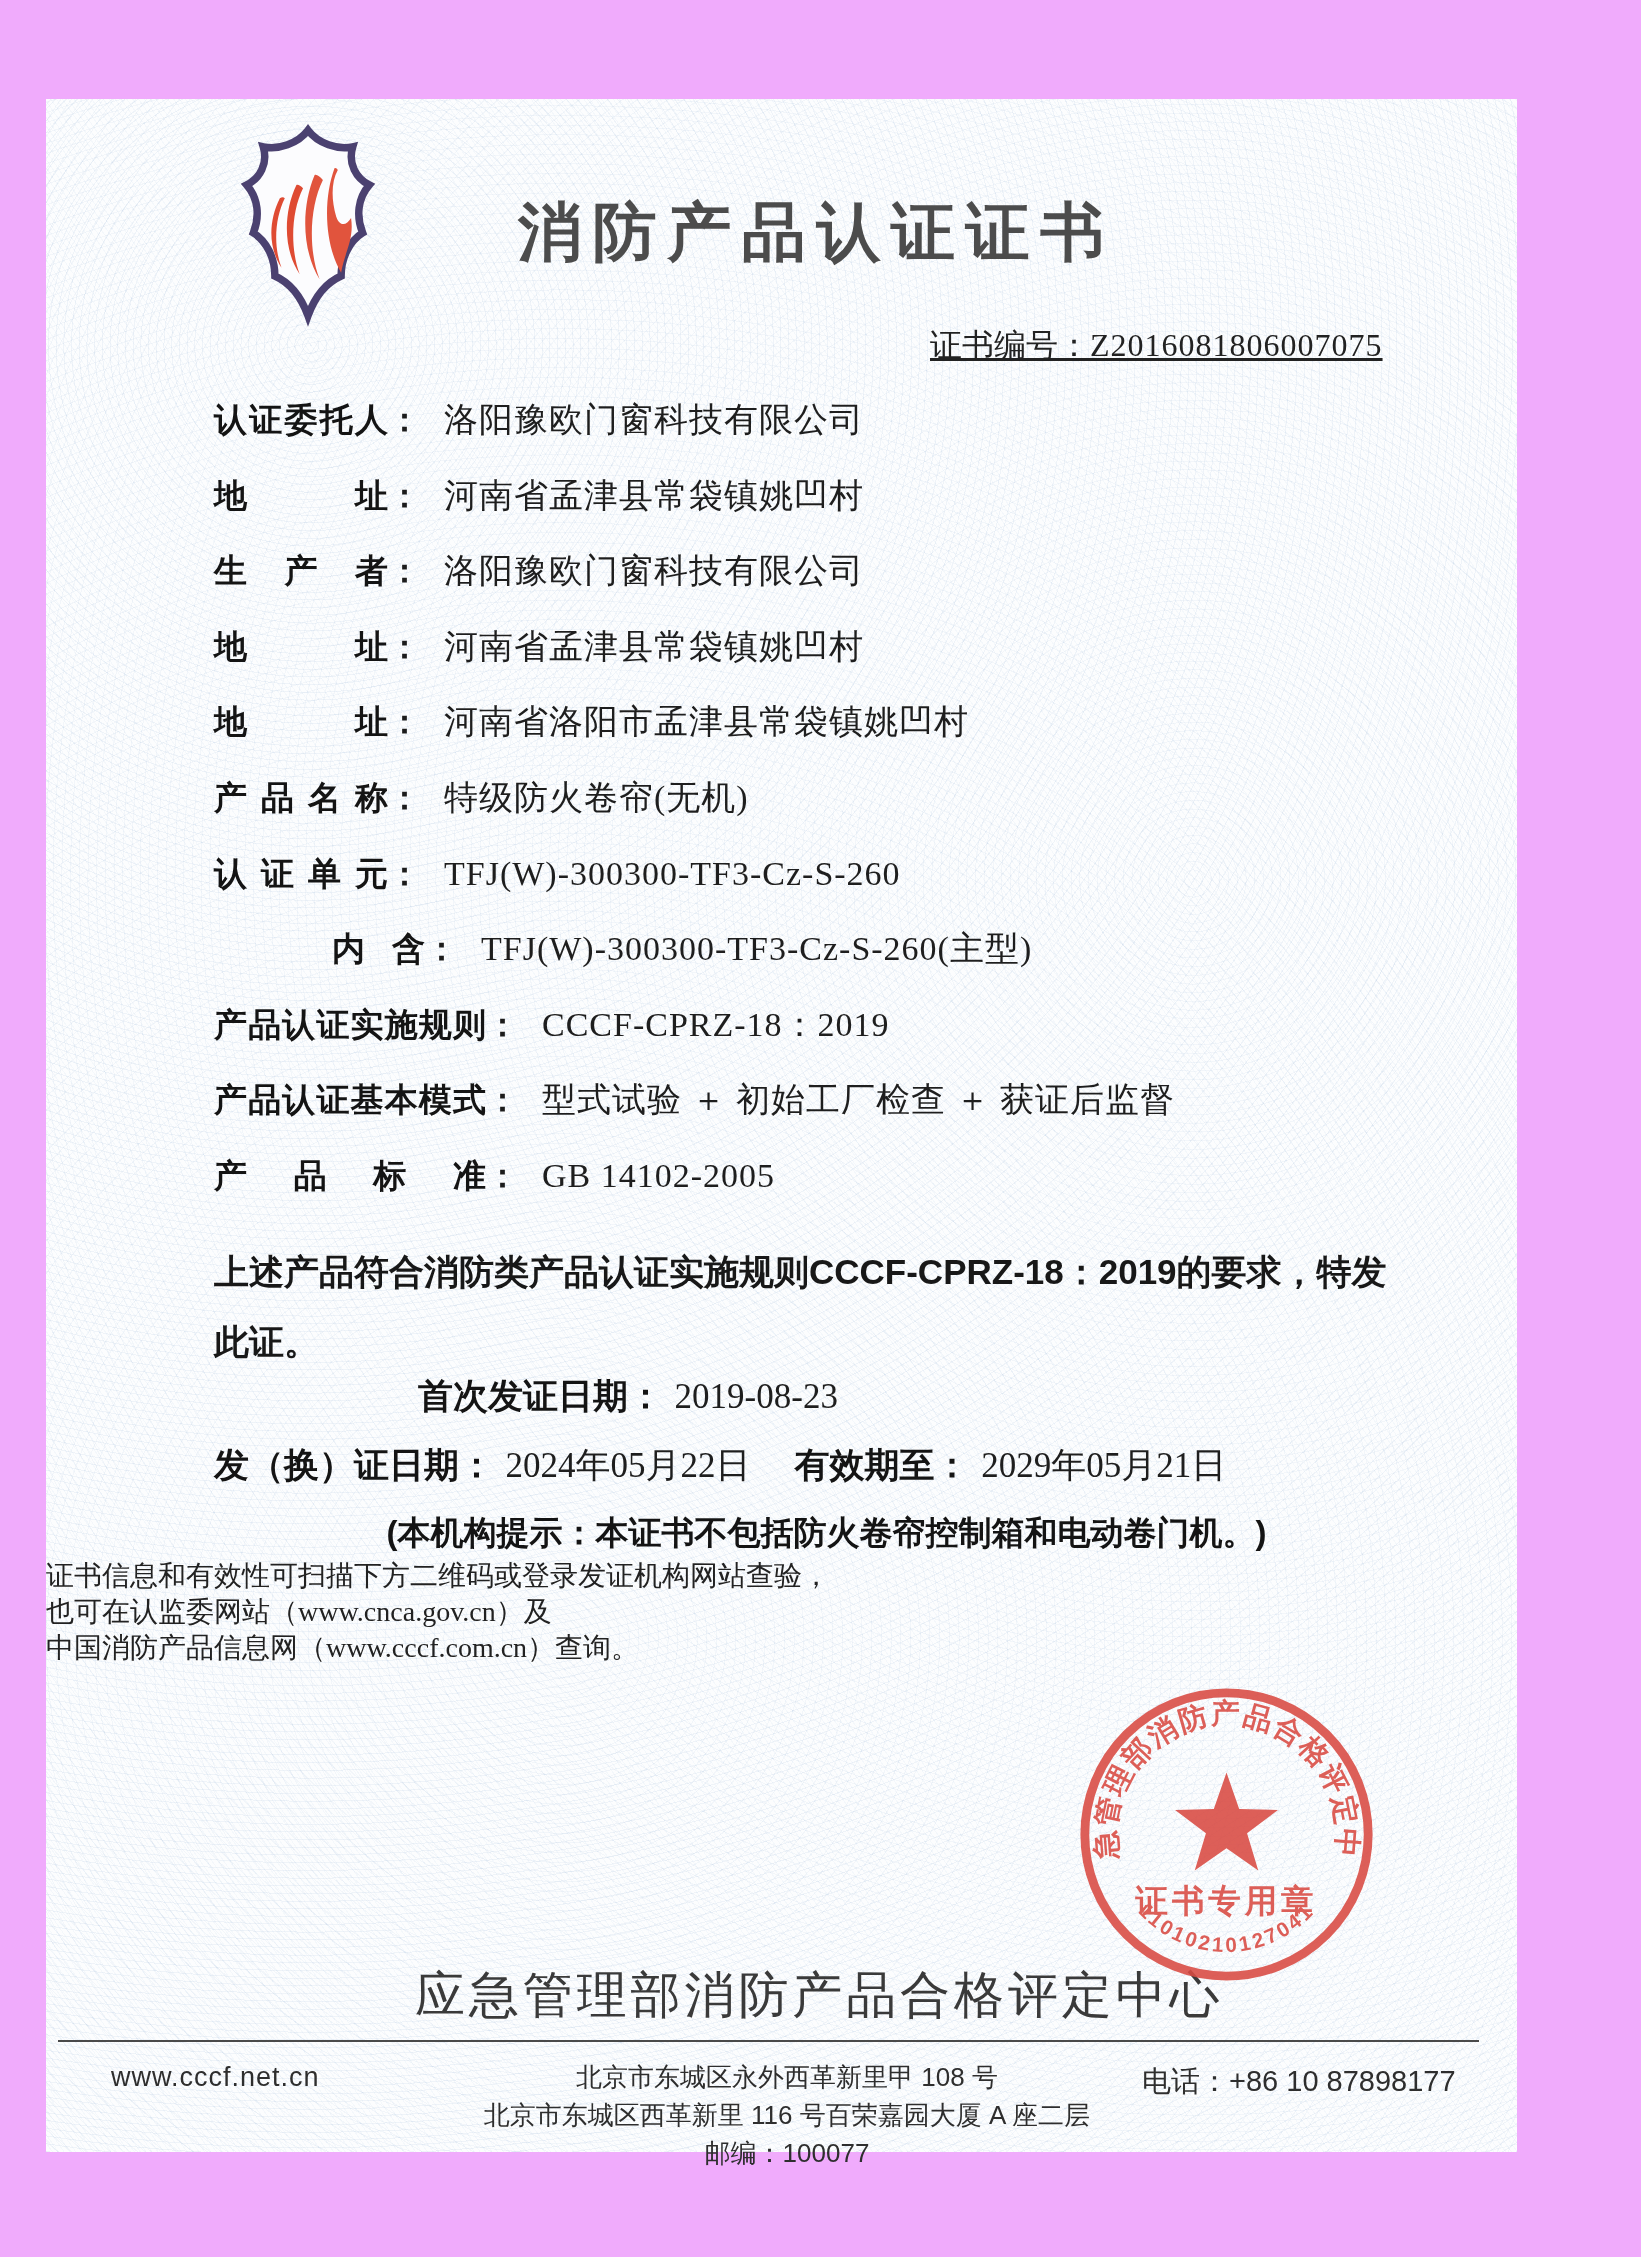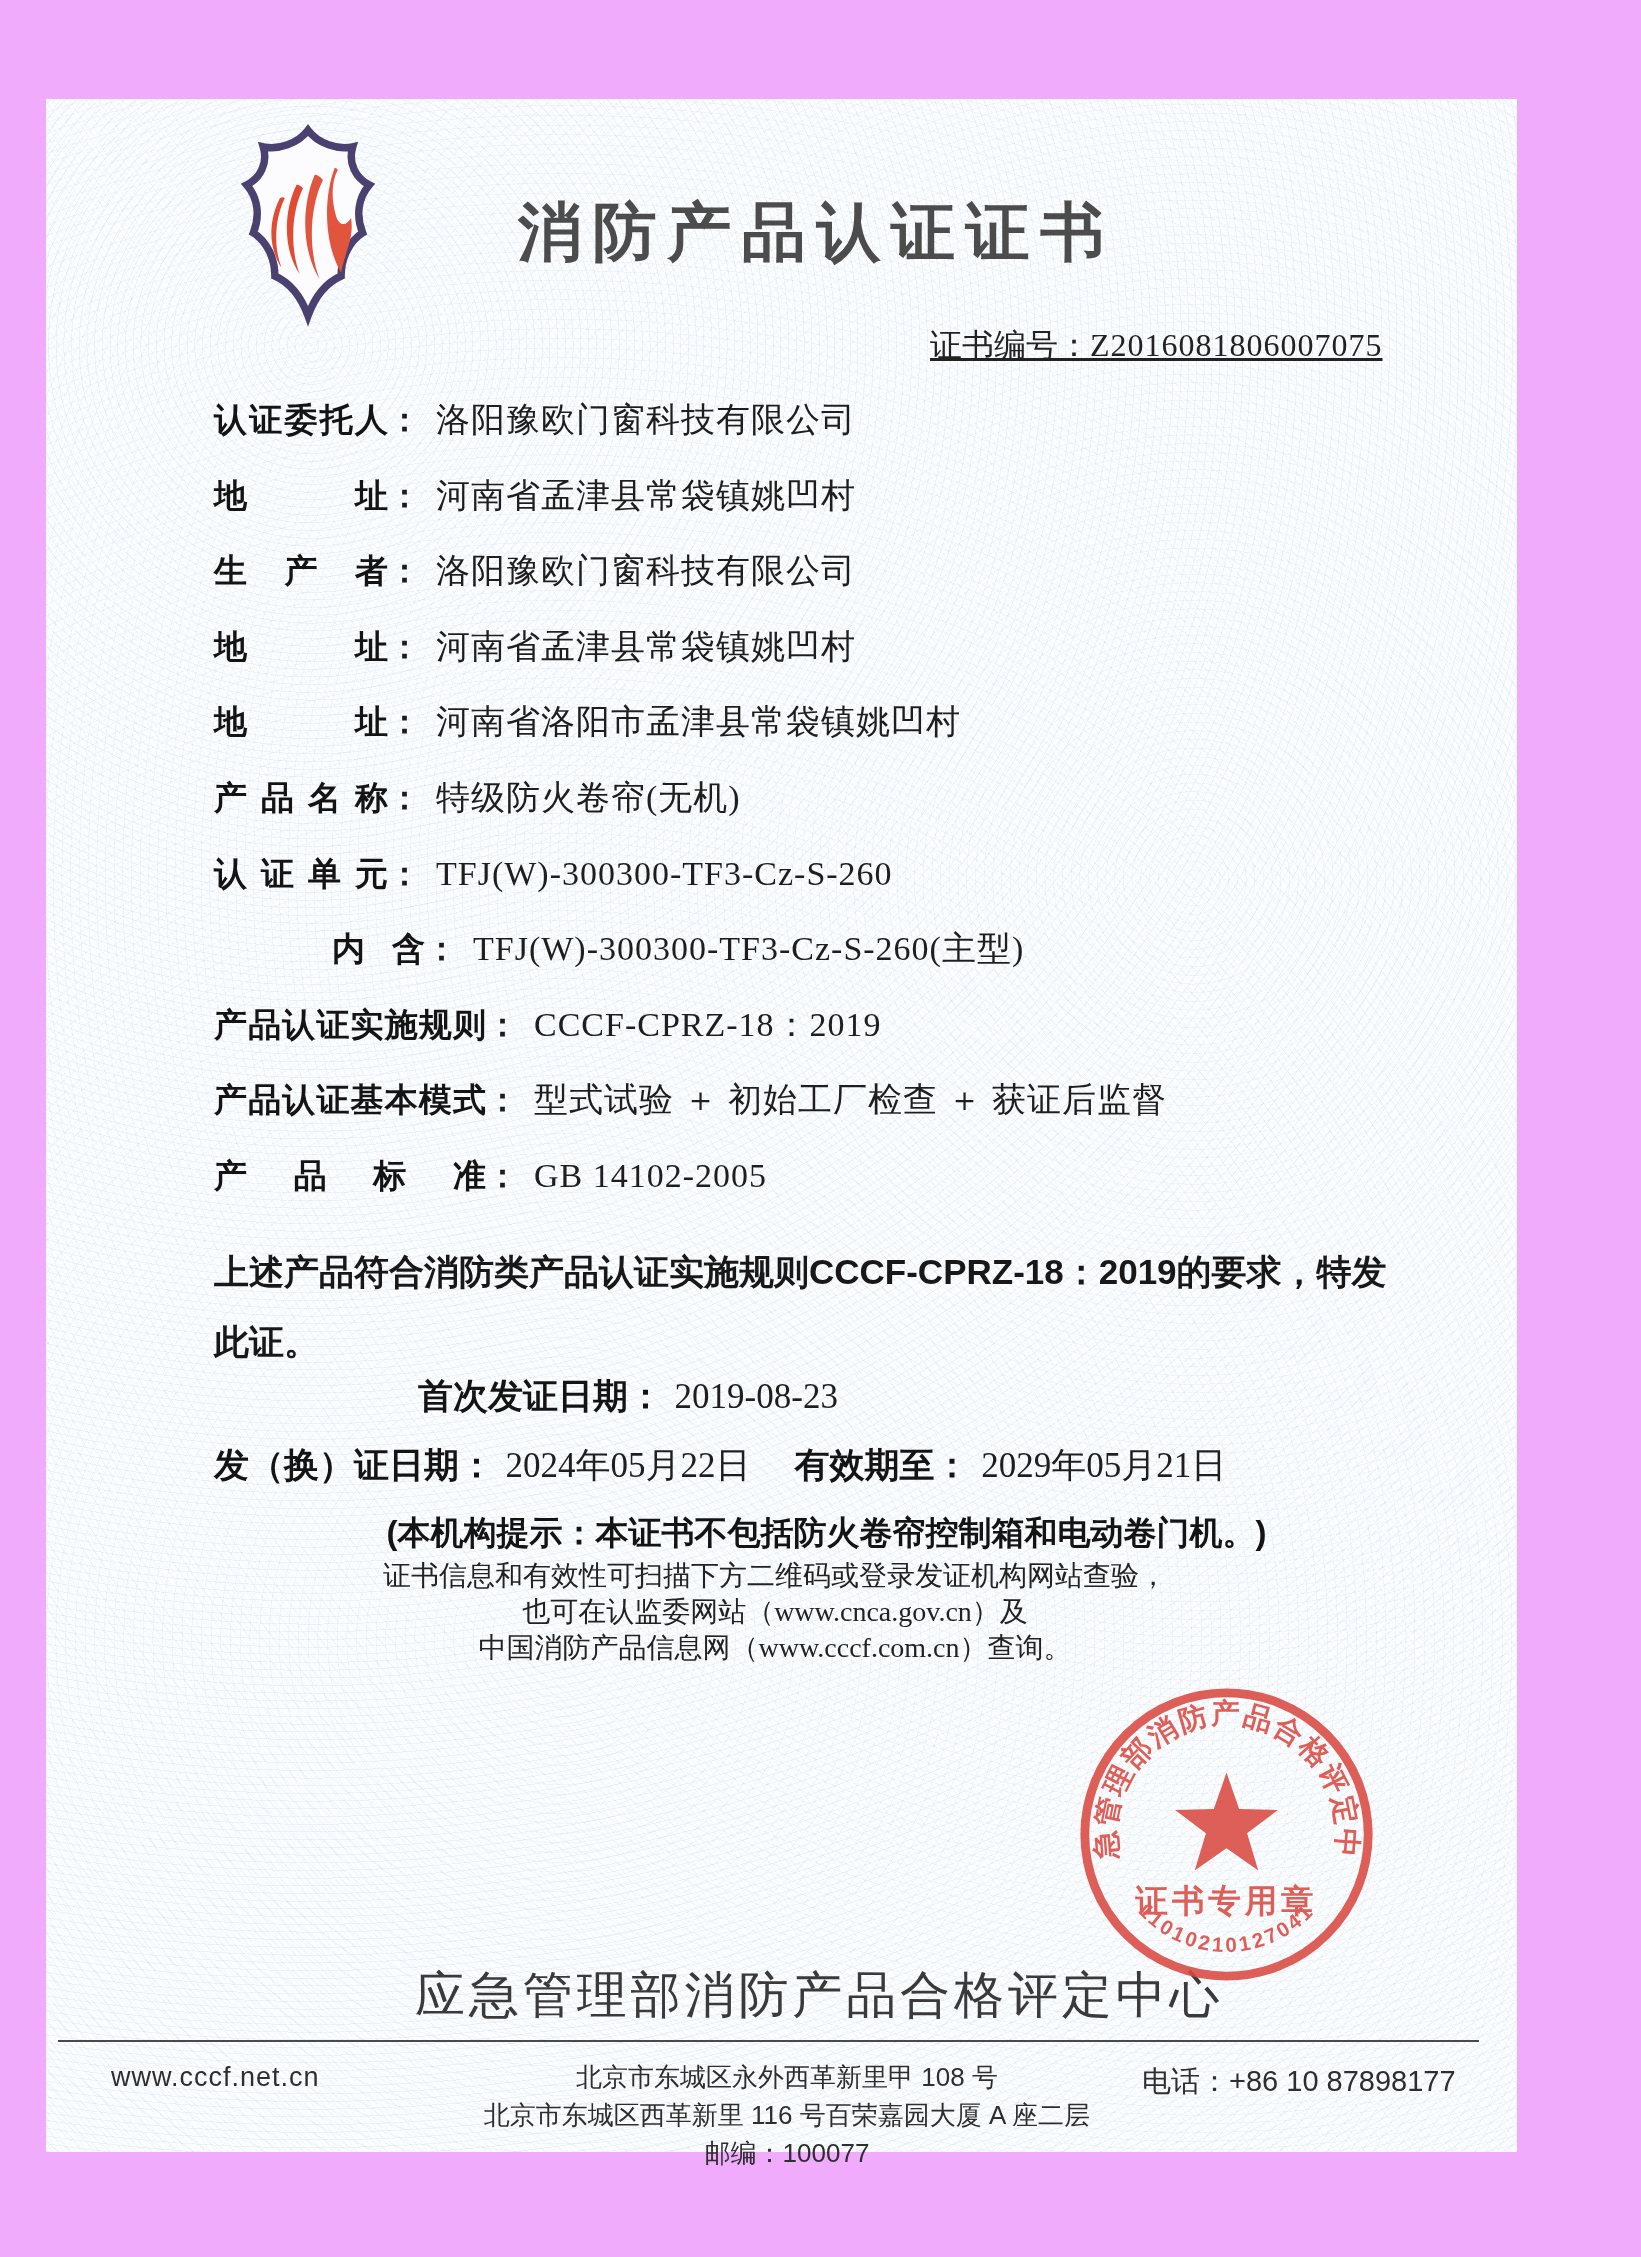--- a/index.html
+++ b/index.html
@@ -31,38 +31,38 @@
   .frow{line-height:44px;margin-bottom:25.6px;white-space:nowrap;}
   .lbl,.lblw,.lbli{
     display:inline-block;font-weight:700;font-size:33px;color:#141414;
     text-align:justify;text-align-last:justify;vertical-align:top;
   }
   .lbl{width:174px;}
   .lblw{width:272px;}
   .lbli{width:93px;margin-left:118px;}
   .colon{font-weight:700;font-size:33px;}
   .val{
-    font-family:"Liberation Serif",serif;font-size:34px;color:#1e1e1e;margin-left:15px;
+    font-family:"Liberation Serif",serif;font-size:34px;color:#1e1e1e;margin-left:23px;
     letter-spacing:1px;
   }
   .statement{
     position:absolute;left:214px;top:1237px;width:1255px;
     font-size:35px;font-weight:600;line-height:70px;color:#181818;white-space:pre-line;
   }
   .first-issue{position:absolute;left:418px;top:1373px;white-space:nowrap;}
   .blabel{font-weight:700;font-size:35px;color:#141414;}
   .bval{font-family:"Liberation Serif",serif;font-size:35px;color:#1e1e1e;margin-left:11.6px;margin-top:33px;}
   .issue-row{position:absolute;left:214px;top:1442px;white-space:nowrap;}
   .issue-row .gap{display:inline-block;width:44px;}
   .notice{
     position:absolute;left:54px;top:1511px;width:1545px;text-align:center;
     font-weight:700;font-size:33px;color:#141414;
   }
   .smalls{
-    position:absolute;left:46px;top:1558px;width:1458px;text-align:center;
+    position:absolute;left:46px;top:1558px;width:1458px;
     font-family:"Liberation Serif",serif;font-size:28px;line-height:36px;color:#222;
   }
   .qrblock{position:absolute;left:192px;top:1767px;width:147px;text-align:center;}
   .qr{
     position:relative;width:145px;height:145px;margin:0 auto;
     background:
       repeating-conic-gradient(#161616 0 25%, #fff 0 50%),
       repeating-conic-gradient(#161616 0 25%, #fff 0 50%);
     background-size:21px 21px, 13.5px 13.5px;
     background-position:0 0, 6.8px 3.9px;

